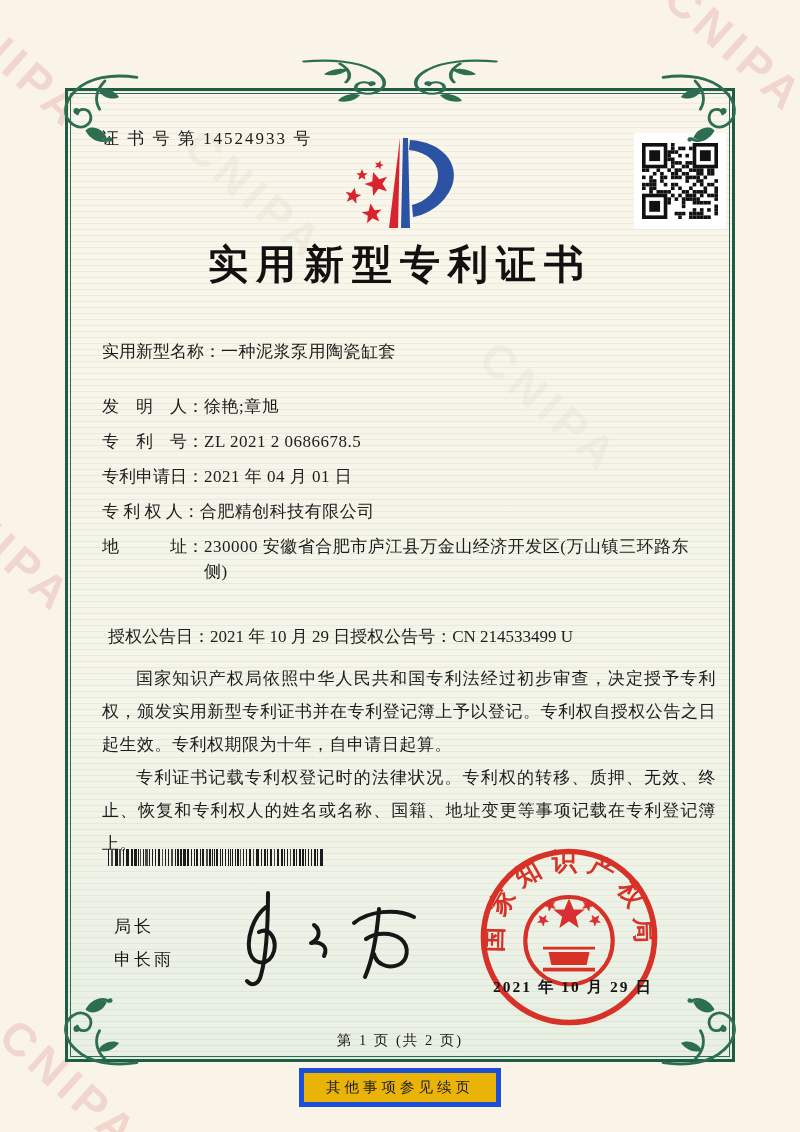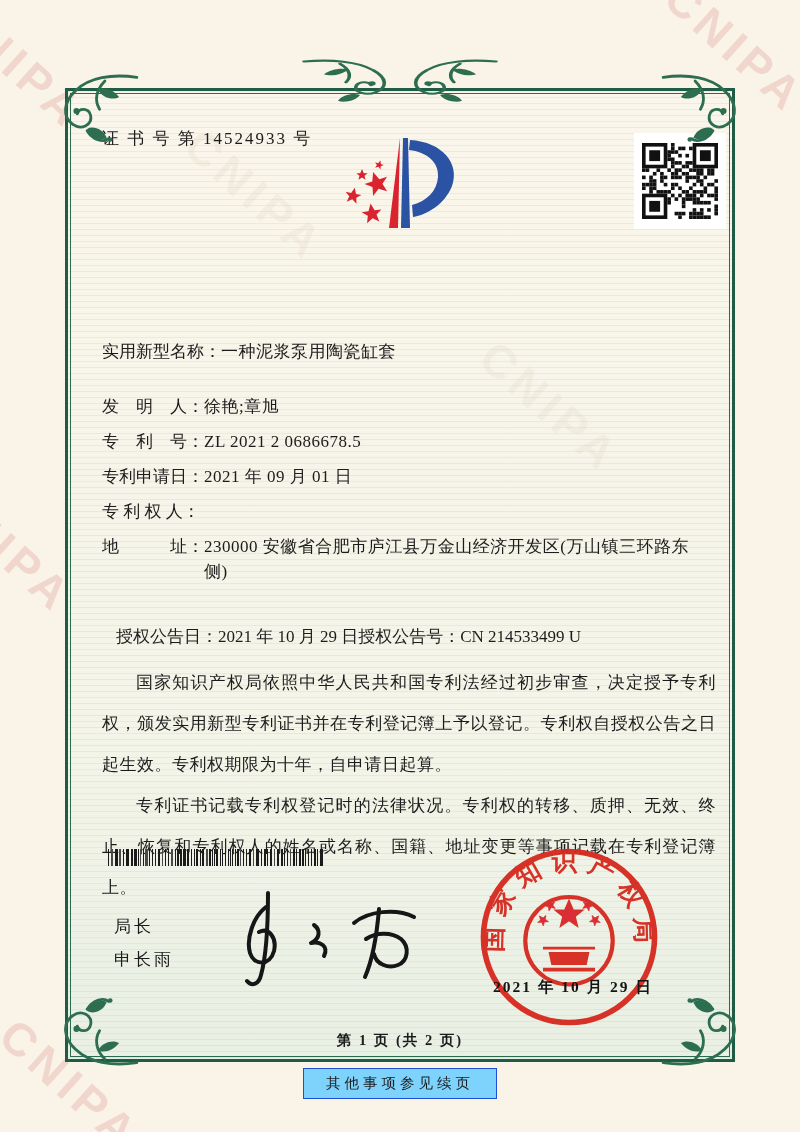--- a/index.html
+++ b/index.html
@@ -40,42 +40,42 @@
   .title{
     position:absolute;left:0;right:0;top:146px;text-align:center;
     font-size:40px;font-weight:bold;letter-spacing:8px;color:#111;
   }
   
   .fields{position:absolute;left:34px;top:248px;right:16px;font-size:17px;line-height:25px;}
   .field-row{display:flex;margin-bottom:10px;}
   .field-row:first-child{margin-bottom:30px;}
   .field-label{white-space:pre;flex:none;}
   .field-value{letter-spacing:0.5px;}
-  .grant-row{position:absolute;left:48px;top:534px;font-size:17px;display:flex;}
+  .grant-row{position:absolute;left:40px;top:534px;font-size:17px;display:flex;}
   .grant-col2{}
   
   .body-text{
     position:absolute;left:34px;top:571px;right:16px;
-    font-size:17px;line-height:41px;text-align:justify;letter-spacing:0.5px;
+    font-size:17px;line-height:33px;text-align:justify;letter-spacing:0.5px;
   }
   .body-text p{margin:0;text-indent:2em;}
   
   .barcode{position:absolute;left:40px;top:758px;}
   .sig-title{position:absolute;left:46px;top:824px;font-size:17px;letter-spacing:3px;}
   .sig-name{position:absolute;left:46px;top:857px;font-size:17px;letter-spacing:3px;}
   .sig-script{position:absolute;left:148px;top:796px;z-index:4;}
   .seal{position:absolute;left:408px;top:753px;width:186px;height:186px;z-index:2;opacity:0.95;}
   .seal-date{
     position:absolute;left:400px;top:886px;width:210px;text-align:center;
     font-size:15.5px;letter-spacing:2px;color:#141414;z-index:5;font-weight:bold;
   }
-  .page-num{position:absolute;left:0;right:0;top:940px;text-align:center;font-size:14.5px;letter-spacing:2px;font-weight:bold;}
+  .page-num{position:absolute;left:0;right:0;top:940px;text-align:center;font-size:14.5px;letter-spacing:2px;}
   .continuation{
     position:absolute;top:1068px;left:50%;transform:translateX(-50%);
-    border:1px solid #1d4ed8;background:#7dd3fc;padding:5px 22px;
+    border:5px solid #1d4ed8;background:#eab308;padding:5px 22px;
     font-size:14.5px;letter-spacing:4px;z-index:2;
   }
 </style>
 </head>
 <body>
 
 <div class="wm pink" style="left:-30px;top:-14px">CNIPA</div>
 <div class="wm pink" style="left:690px;top:-30px">CNIPA</div>
 <div class="wm beige" style="left:210px;top:118px">CNIPA</div>
 <div class="wm beige" style="left:505px;top:330px">CNIPA</div>
@@ -251,40 +251,42 @@
   <rect x="57.904761904761905" y="7.238095238095238" width="10.857142857142858" height="10.857142857142858" fill="#111"></rect>
         </g>
         <g>
           <rect x="0" y="50.666666666666664" width="25.333333333333332" height="25.333333333333332" fill="#111"></rect>
   <rect x="3.619047619047619" y="54.285714285714285" width="18.095238095238095" height="18.095238095238095" fill="#fff"></rect>
   <rect x="7.238095238095238" y="57.904761904761905" width="10.857142857142858" height="10.857142857142858" fill="#111"></rect>
         </g>
       </svg>
   </div>
 
+  <div class="title">实用新型专利证书</div>
 
   <div class="fields">
     <div class="field-row">
       <span class="field-label">实用新型名称：</span>
       <span class="field-value">一种泥浆泵用陶瓷缸套</span>
     </div>
     <div class="field-row">
       <span class="field-label">发　明　人：</span>
       <span class="field-value">徐艳;章旭</span>
     </div>
     <div class="field-row">
       <span class="field-label">专　利　号：</span>
       <span class="field-value">ZL 2021 2 0686678.5</span>
     </div>
     <div class="field-row">
       <span class="field-label">专利申请日：</span>
-      <span class="field-value">2021 年 09 月 01 日</span>
+      <span class="field-value">2021 年 04 月 01 日</span>
     </div>
     <div class="field-row">
       <span class="field-label">专 利 权 人：</span>
+      <span class="field-value">合肥精创科技有限公司</span>
     </div>
     <div class="field-row">
       <span class="field-label">地　　　址：</span>
       <span class="field-value" style="max-width:500px">230000 安徽省合肥市庐江县万金山经济开发区(万山镇三环路东侧)</span>
     </div>
   </div>
 
   <div class="grant-row">
     <span><span>授权公告日：</span><span>2021 年 10 月 29 日</span></span>
     <span class="grant-col2"><span>授权公告号：</span><span>CN 214533499 U</span></span>

